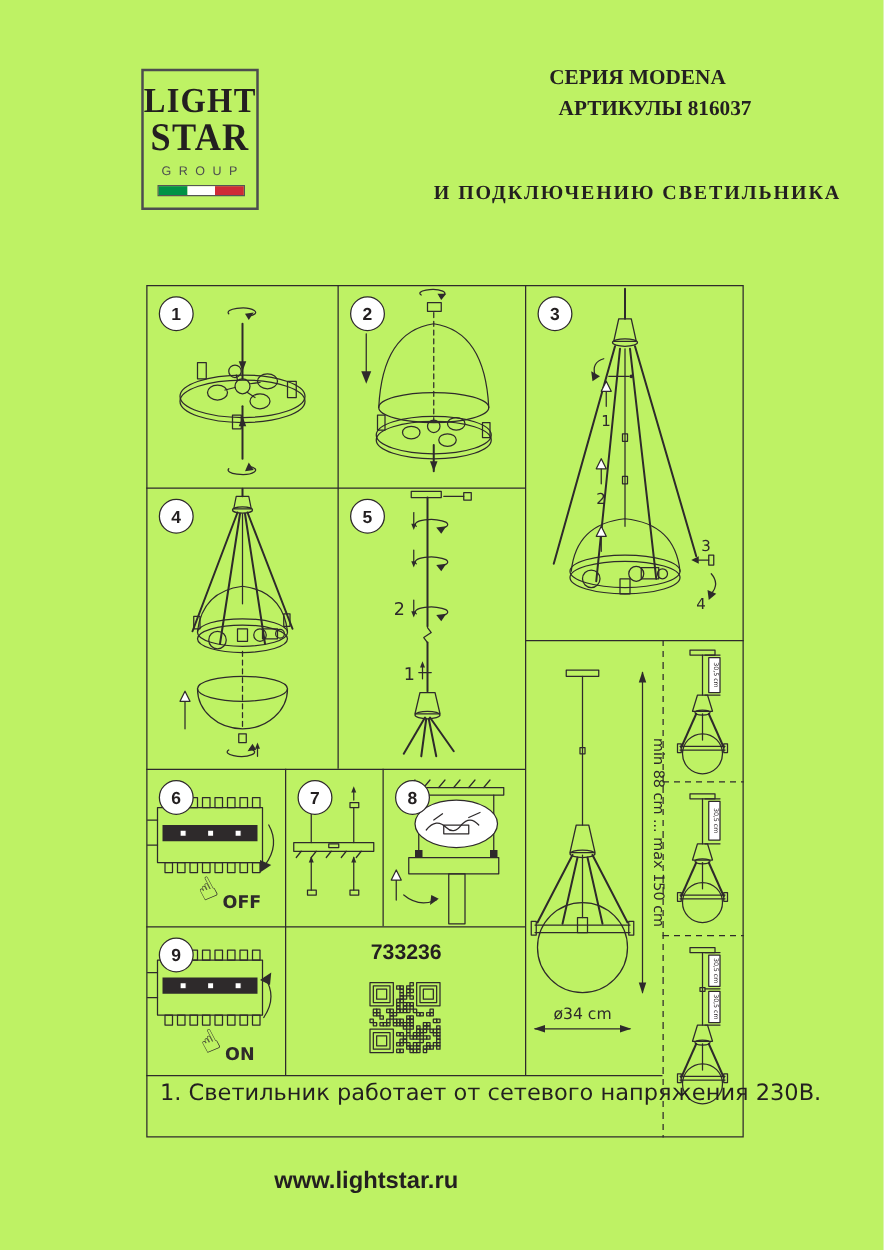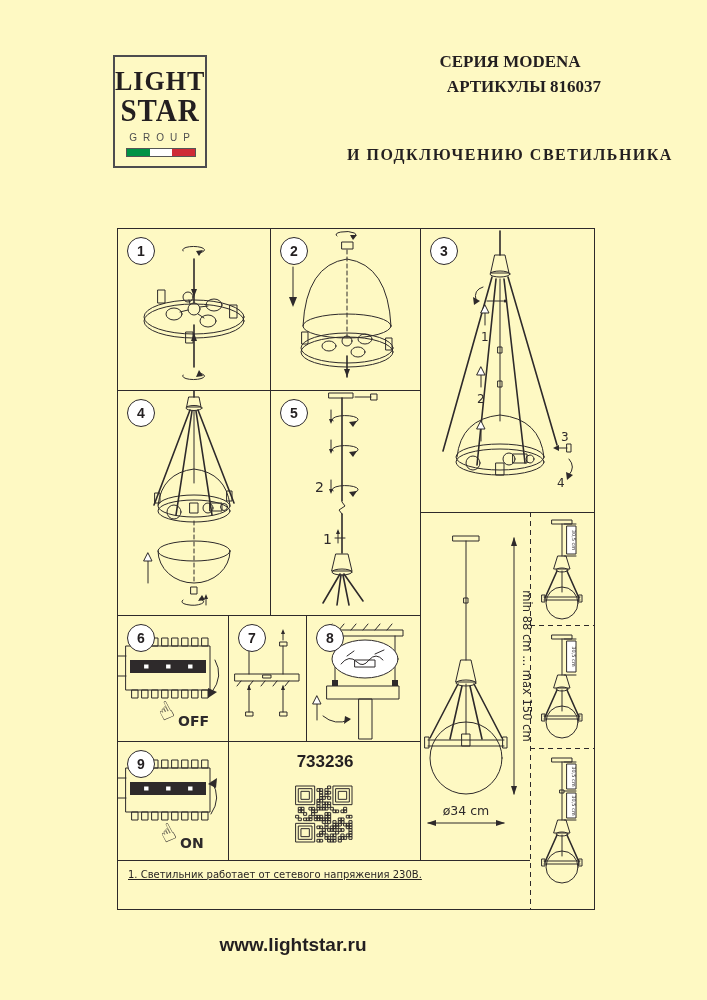--- a/index.html
+++ b/index.html
@@ -1,16 +1,16 @@
 <!DOCTYPE html>
 <html><head>
 <meta charset="utf-8">
 <style>
   html,body{margin:0;padding:0;background:#fff;}
-  .page{position:relative;width:707px;height:1000px;background:#fef9c3;outline:1px solid #e2e2e2;
+  .page{position:relative;width:707px;height:1000px;background:#bef264;outline:1px solid #e2e2e2;
         font-family:"Liberation Sans",sans-serif;color:#231f20;overflow:hidden;}
   .abs{position:absolute;}
   
   .logo-box{left:113px;top:55px;width:94px;height:113px;border:2px solid #4d4d4f;text-align:center;box-sizing:border-box;}
   .brand-big{font-family:"Liberation Serif",serif;font-weight:bold;letter-spacing:1px;line-height:1;transform:scaleY(1.08);}
   .brand-l1{font-size:26px;margin-top:11px;}
   .brand-l2{font-size:29px;margin-top:2px;}
   .brand-group{font-size:10px;letter-spacing:6px;color:#4d4d4f;margin-top:7px;margin-left:5px;}
   .flag{left:126px;top:148px;width:68px;height:7px;border:1px solid #555;display:flex;}
   .flag span{flex:1;}
@@ -29,21 +29,21 @@
   
   svg.d{position:absolute;overflow:visible;}
   svg.d *{stroke:#2e2a2b;fill:none;stroke-width:1;stroke-linecap:round;stroke-linejoin:round;}
   svg.d .f{fill:#2e2a2b;stroke:none;}
   svg.d .w{fill:#fff;stroke:#2e2a2b;}
   svg.d .t{fill:#2e2a2b;stroke:none;font-family:"DejaVu Sans",sans-serif;}
   svg.d .thick{stroke-width:1.6;}
   svg.d .dash{stroke-dasharray:4 3;}
   
   .code-label{left:260px;top:752px;width:130px;text-align:center;font-size:17px;font-weight:bold;}
-  .notes{left:128px;top:866px;font-family:"DejaVu Sans",sans-serif;font-size:10px;line-height:18px;text-decoration:underline;}
+  .notes{left:128px;top:866px;font-family:"DejaVu Sans",sans-serif;font-size:18px;line-height:18px;}
   .site{left:0;top:934px;width:586px;text-align:center;font-size:19px;font-weight:bold;}
 </style>
 </head>
 <body>
 
 <div class="page">
 
   <div class="abs logo-box">
     <div class="brand-big brand-l1">LIGHT</div>
     <div class="brand-big brand-l2">STAR</div>

